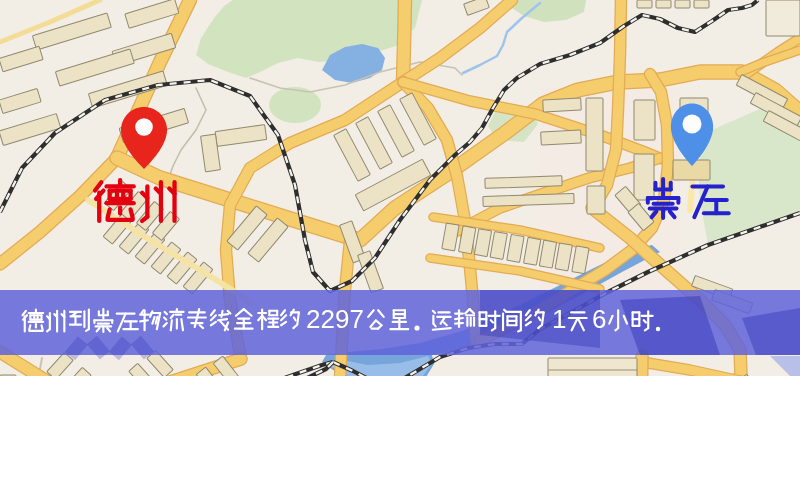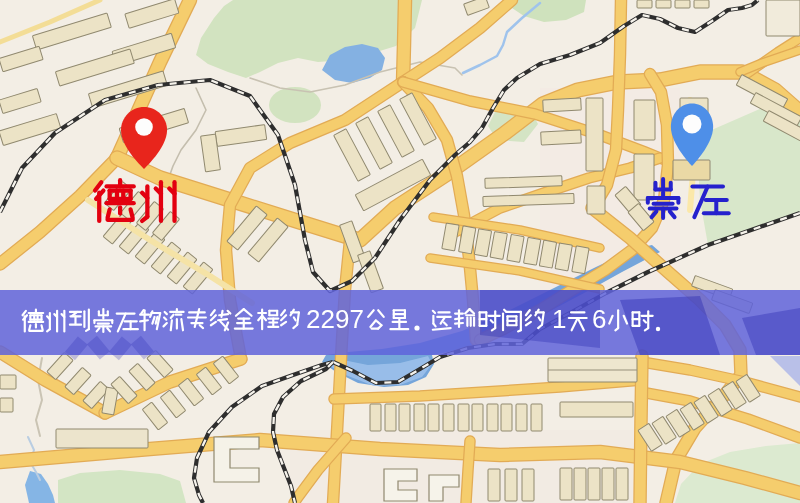--- a/index.html
+++ b/index.html
@@ -1,15 +1,15 @@
 <!DOCTYPE html>
 <html><head><meta charset="utf-8">
 <style>
 html,body{margin:0;padding:0;background:#fff;font-family:"Liberation Sans",sans-serif;}
-#map{position:relative;width:800px;height:503px;overflow:hidden;}
+#map{position:relative;width:800px;height:376px;overflow:hidden;}
 </style></head>
 <body>
 
 <div id="map">
 <svg width="800" height="503" viewBox="0 0 800 503">
 <defs>
         <g id="gde">
           <line x1="7" y1="5" x2="1" y2="13"></line>
           <line x1="9" y1="13" x2="2" y2="21"></line>
           <line x1="5" y1="15" x2="5" y2="42"></line>

